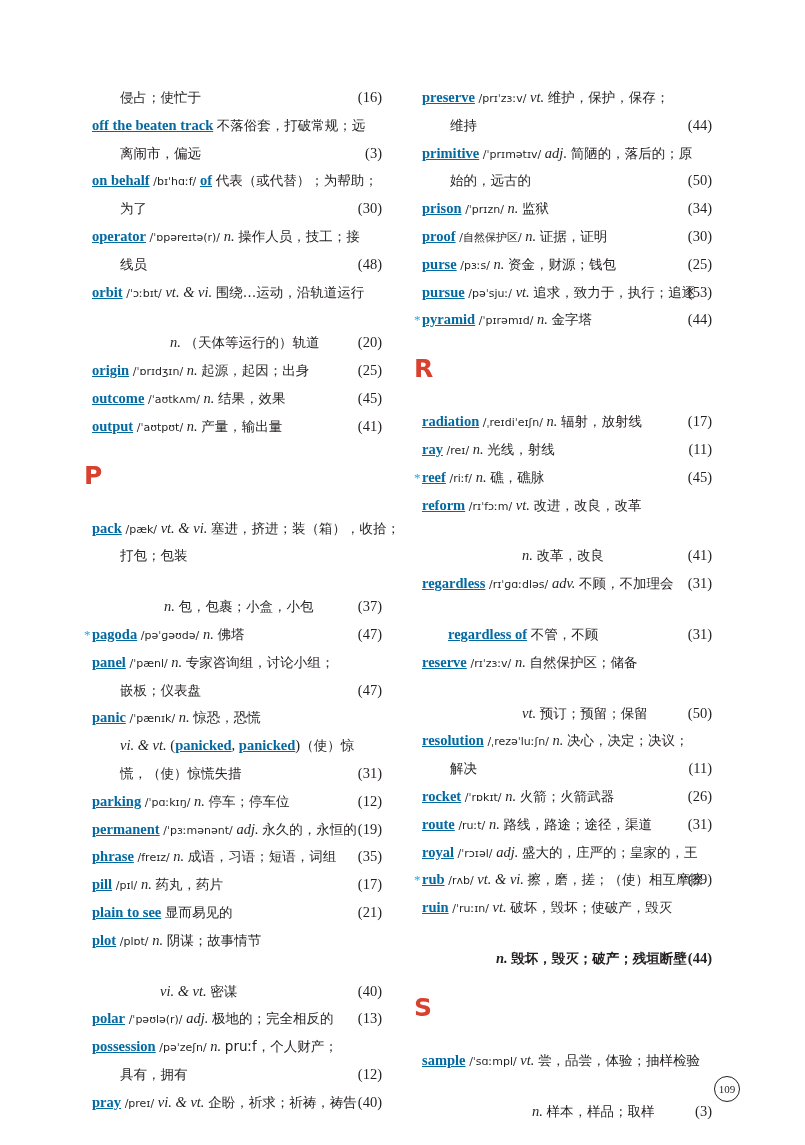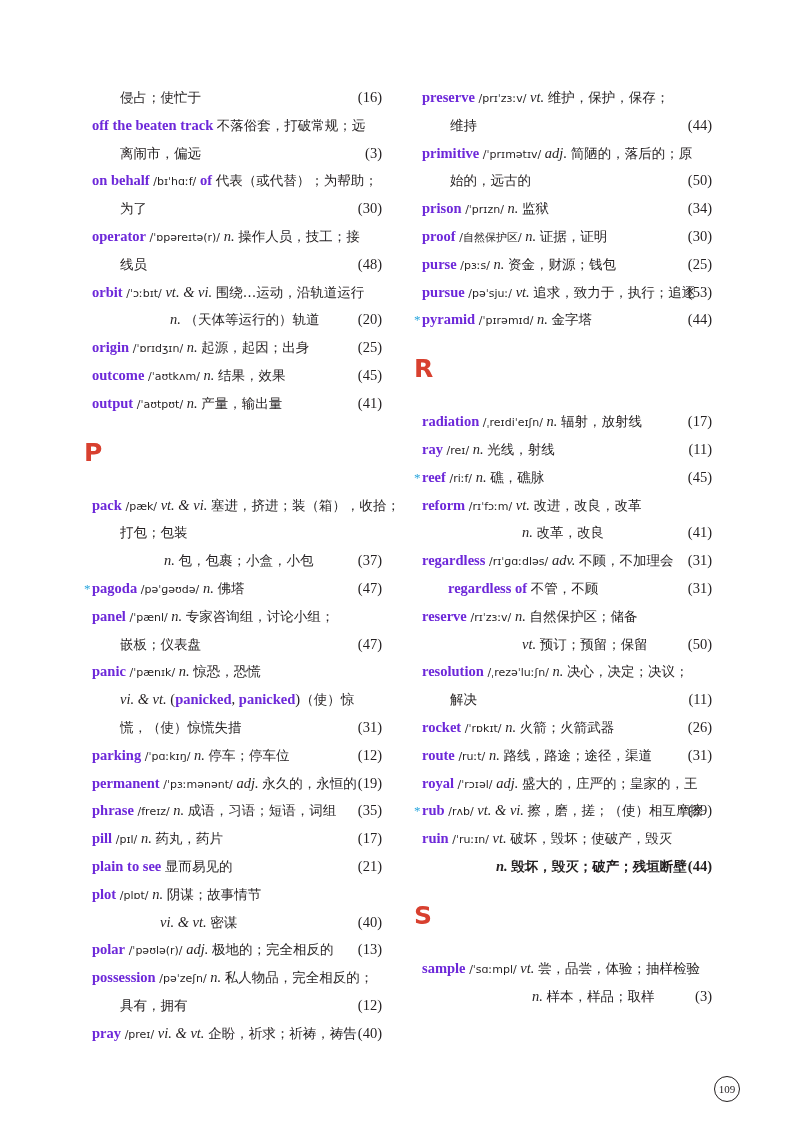--- a/index.html
+++ b/index.html
@@ -10,22 +10,22 @@
   }
   .col { position: absolute; top: 84px; width: 290px; }
   .col-left { left: 92px; }
   .col-right { left: 422px; }
   .line {
     position: relative; height: 27.8px; line-height: 27.8px;
     font-size: 14.5px; white-space: nowrap;
   }
   .line .pg { position: absolute; right: 0; top: 0; }
   .line.cont { padding-left: 28px; }
-  .line.sub { text-align: left; }
-  .hw { color: #6d28d9; font-weight: bold; font-family: "Liberation Serif", serif; }
+  .line.sub { text-align: left; margin-top: 23px; }
+  .hw { color: #0369a1; font-weight: bold; font-family: "Liberation Serif", serif; text-decoration: underline; }
   .star { color: #29a6dd; position: absolute; left: -8px; font-size: 13px; }
   .ph { font-family: "DejaVu Sans", sans-serif; font-size: 11px; }
   .pos { font-style: italic; }
   .cn { font-family: "DejaVu Sans", sans-serif; font-size: 13.5px; }
   .sec {
     height: 58px; line-height: 58px; color: #d8402f;
     font-family: "DejaVu Sans", sans-serif; font-weight: bold; font-size: 25px;
     margin-left: -8px; margin-top: 6px; margin-bottom: 10px;
   }
   .pagenum {
@@ -62,21 +62,21 @@
     <div class="line cont"><span class="pos">vi. &amp; vt.</span> (<span class="hw">panicked</span>, <span class="hw">panicked</span>)<span class="cn">（使）惊</span></div>
     <div class="line cont"><span class="cn">慌，（使）惊慌失措</span><span class="pg">(31)</span></div>
     <div class="line"><span class="hw">parking</span> <span class="ph">/ˈpɑːkɪŋ/</span> <span class="pos">n.</span> <span class="cn">停车；停车位</span><span class="pg">(12)</span></div>
     <div class="line"><span class="hw">permanent</span> <span class="ph">/ˈpɜːmənənt/</span> <span class="pos">adj.</span> <span class="cn">永久的，永恒的</span><span class="pg">(19)</span></div>
     <div class="line"><span class="hw">phrase</span> <span class="ph">/freɪz/</span> <span class="pos">n.</span> <span class="cn">成语，习语；短语，词组</span><span class="pg">(35)</span></div>
     <div class="line"><span class="hw">pill</span> <span class="ph">/pɪl/</span> <span class="pos">n.</span> <span class="cn">药丸，药片</span><span class="pg">(17)</span></div>
     <div class="line"><span class="hw">plain to see</span> <span class="cn">显而易见的</span><span class="pg">(21)</span></div>
     <div class="line"><span class="hw">plot</span> <span class="ph">/plɒt/</span> <span class="pos">n.</span> <span class="cn">阴谋；故事情节</span></div>
     <div class="line sub" style="padding-left: 68px;"><span class="pos">vi. &amp; vt.</span> <span class="cn">密谋</span><span class="pg">(40)</span></div>
     <div class="line"><span class="hw">polar</span> <span class="ph">/ˈpəʊlə(r)/</span> <span class="pos">adj.</span> <span class="cn">极地的；完全相反的</span><span class="pg">(13)</span></div>
-    <div class="line"><span class="hw">possession</span> <span class="ph">/pəˈzeʃn/</span> <span class="pos">n.</span> <span class="cn">私人物品，完全相反的；</span></div>
+    <div class="line"><span class="hw">possession</span> <span class="ph">/pəˈzeʃn/</span> <span class="pos">n.</span> <span class="cn">pruːf，个人财产；</span></div>
     <div class="line cont"><span class="cn">具有，拥有</span><span class="pg">(12)</span></div>
     <div class="line"><span class="hw">pray</span> <span class="ph">/preɪ/</span> <span class="pos">vi. &amp; vt.</span> <span class="cn">企盼，祈求；祈祷，祷告</span><span class="pg">(40)</span></div>
   </div>
 <div class="col col-right">
     <div class="line"><span class="hw">preserve</span> <span class="ph">/prɪˈzɜːv/</span> <span class="pos">vt.</span> <span class="cn">维护，保护，保存；</span></div>
     <div class="line cont"><span class="cn">维持</span><span class="pg">(44)</span></div>
     <div class="line"><span class="hw">primitive</span> <span class="ph">/ˈprɪmətɪv/</span> <span class="pos">adj.</span> <span class="cn">简陋的，落后的；原</span></div>
     <div class="line cont"><span class="cn">始的，远古的</span><span class="pg">(50)</span></div>
     <div class="line"><span class="hw">prison</span> <span class="ph">/ˈprɪzn/</span> <span class="pos">n.</span> <span class="cn">监狱</span><span class="pg">(34)</span></div>
     <div class="line"><span class="hw">proof</span> <span class="ph">/自然保护区/</span> <span class="pos">n.</span> <span class="cn">证据，证明</span><span class="pg">(30)</span></div>

